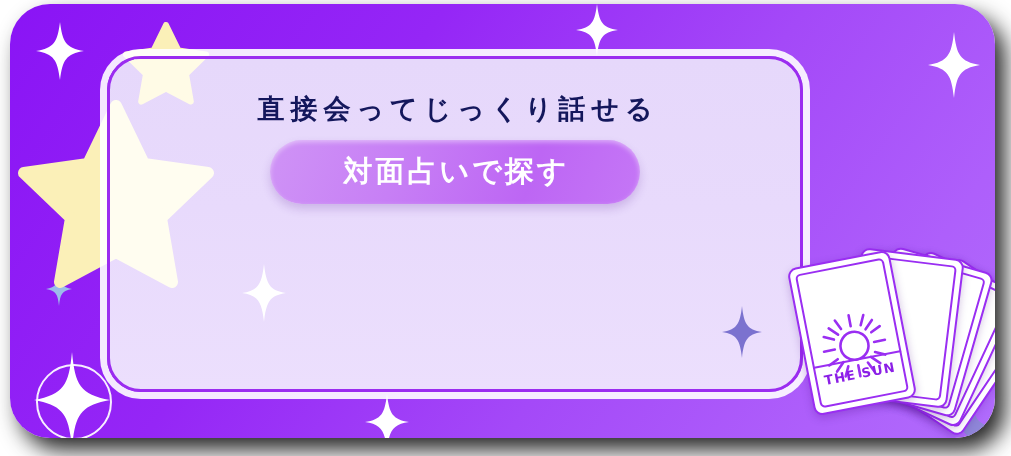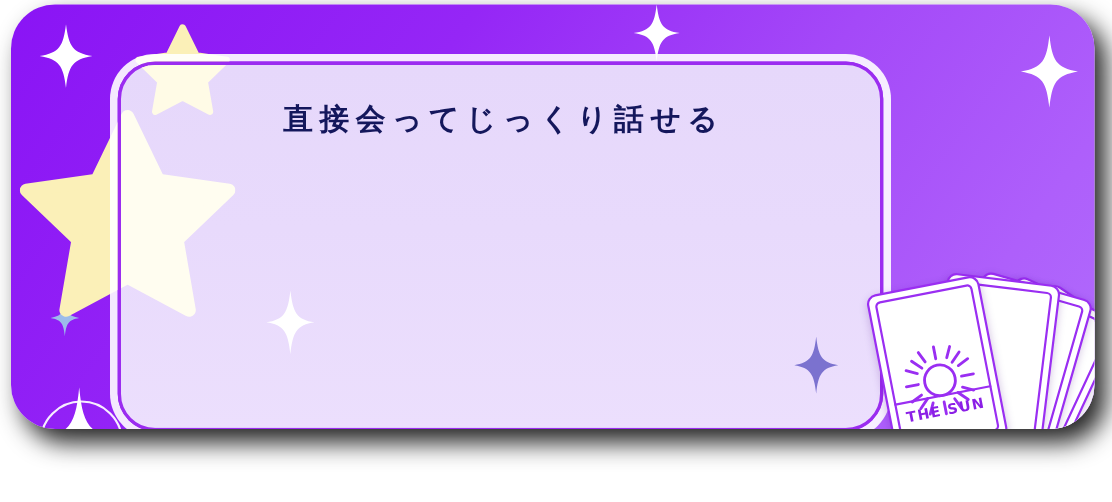--- a/index.html
+++ b/index.html
@@ -13,21 +13,21 @@
     font-family: "DejaVu Sans", "Liberation Sans", sans-serif;
     overflow: hidden;
   }
 
   
   #banner {
     position: absolute;
     left: 10px;
     top: 4px;
     width: 985px;
-    height: 386px;
+    height: 434px;
     border-radius: 40px;
     background: linear-gradient(125deg, #8a14f5 0%, #9526f6 34%, #a449f8 62%, #ae5ffb 85%, #b06cfc 100%);
     box-shadow: 10px 12px 22px rgba(0,0,0,0.85);
     overflow: hidden;
   }
 
   
   .spark {
     position: absolute;
     pointer-events: none;
@@ -269,20 +269,21 @@
 
       <div class="spark" style="left:612px; top:247px;">
         <svg width="40" height="52" viewBox="0 0 40 52">
             <path d="M20 0 C22 18 25 23.5 40 26 C25 28.5 22 34 20 52 C18 34 15 28.5 0 26 C15 23.5 18 18 20 0 Z" fill="#7b72cf"></path>
           </svg>
       </div>
     </div>
 
     <div id="panel-content">
       <div id="subtitle">直接会ってじっくり話せる</div>
+      <button id="cta">対面占いで探す</button>
     </div>
   </div>
 
   <div id="cards">
 
     <div class="card" style="transform: rotate(34deg); left:128px; top:28px;"></div>
     <div class="card" style="transform: rotate(25deg); left:112px; top:20px;"></div>
     <div class="card" style="transform: rotate(16deg); left:94px; top:13px;"></div>
     <div class="card" style="transform: rotate(7deg); left:74px; top:9px;"></div>
 

